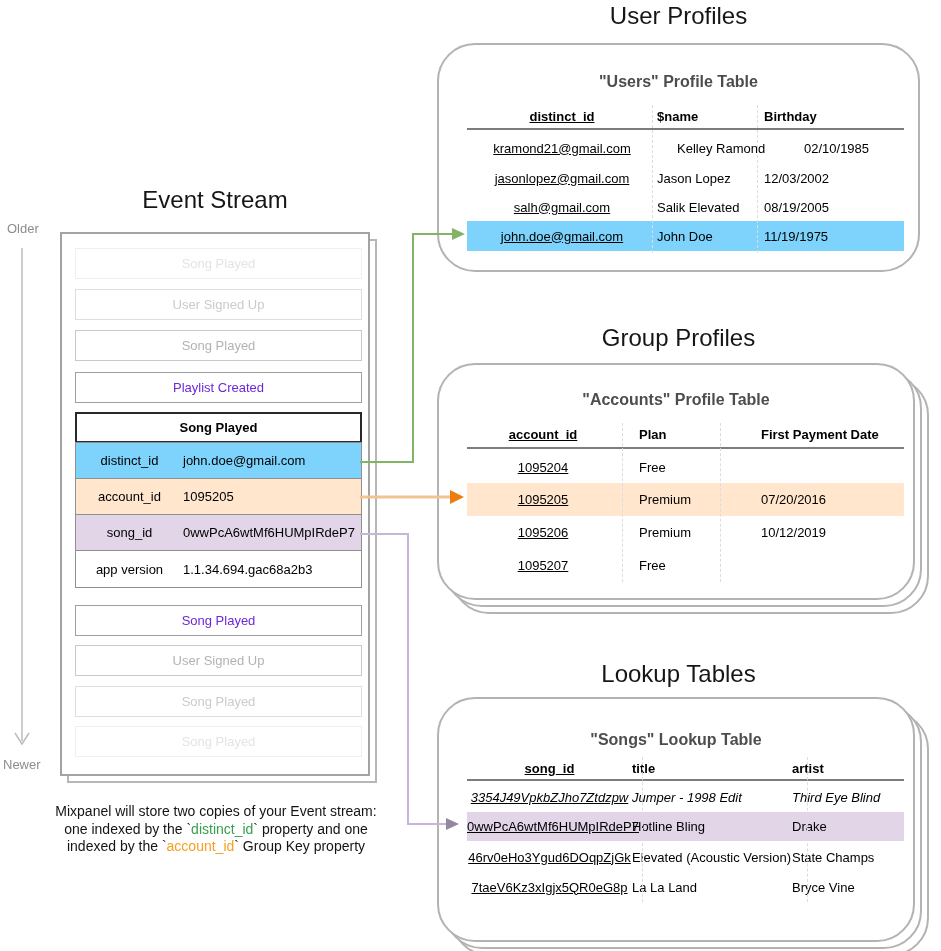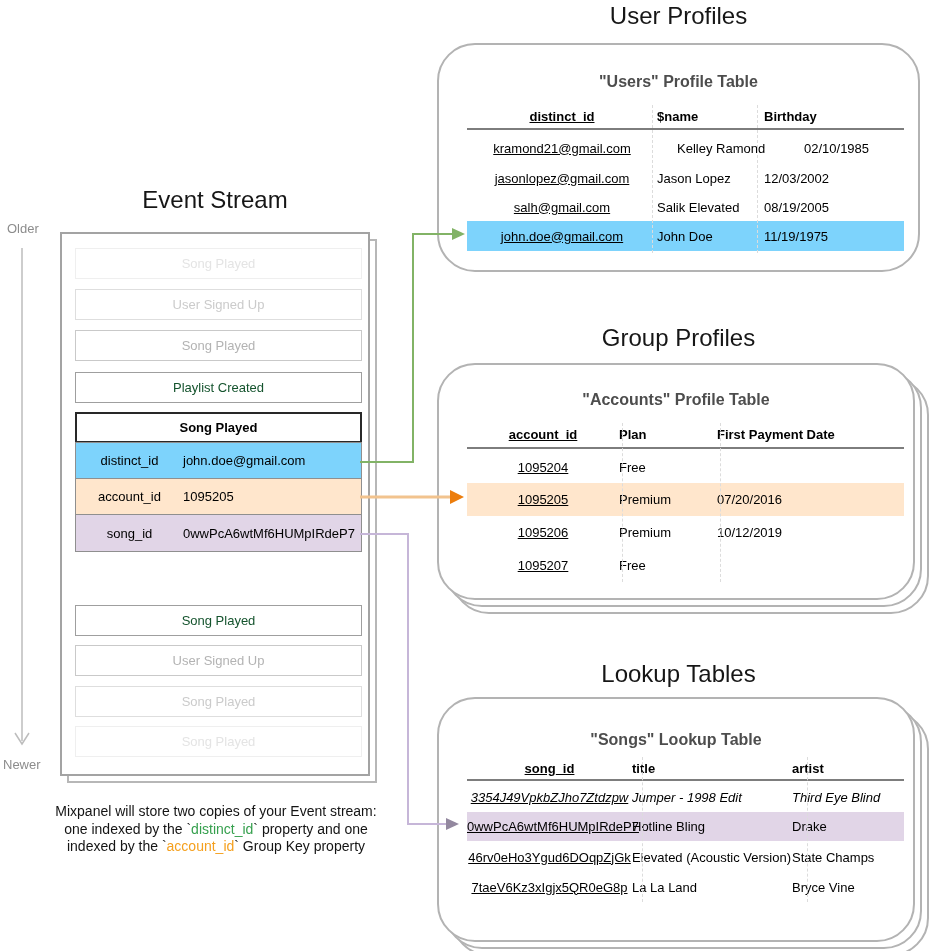--- a/index.html
+++ b/index.html
@@ -7,21 +7,21 @@
        font-family:"Liberation Sans","DejaVu Sans",sans-serif;color:#000;}
   .section-title{position:absolute;font-size:24px;color:#161616;text-align:center;}
   
   .sheet{position:absolute;background:#fff;border:2px solid #b7b7b7;box-sizing:border-box;}
   .ev-main{border-color:#a3a3a3;}
   .ev{position:absolute;left:13px;width:287px;height:31px;display:flex;align-items:center;
       justify-content:center;font-size:13px;background:#fff;border:1px solid;box-sizing:border-box;}
   .fade1{border-color:#efefef;color:#e4e4e4;}
   .fade2{border-color:#dedede;color:#cbcbcb;}
   .fade3{border-color:#c9c9c9;color:#b3b3b3;}
-  .fade4{border-color:#9f9f9f;color:#14532d;}
+  .fade4{border-color:#9f9f9f;color:#6d28d9;}
   .ev-expanded{position:absolute;left:13px;top:178px;width:287px;}
   .ev-head{height:31px;border:2px solid #282828;display:flex;align-items:center;justify-content:center;
            font-size:13px;font-weight:700;background:#fff;box-sizing:border-box;}
   .prop-row{height:37px;border:1px solid #8f8f8f;margin-top:-1px;display:flex;align-items:center;
             font-size:13px;box-sizing:border-box;background:#fff;}
   .prop-row:last-child{height:38px;}
   .prop-key{width:107px;text-align:center;}
   .prop-val{flex:1;text-align:left;}
   .bg-green{background:#7dd3fc;}
   .bg-orange{background:#ffe6cc;}
@@ -29,21 +29,21 @@
   .flow-label{position:absolute;font-size:13px;color:#8c8c8c;}
   
   .card{position:absolute;background:#fff;border:2px solid #b3b3b3;border-radius:38px;box-sizing:border-box;}
   .card-title{position:absolute;left:0;width:100%;text-align:center;font-size:16px;font-weight:700;color:#4d4d4d;}
   .trow{position:absolute;left:28px;width:437px;display:flex;align-items:center;font-size:13px;}
   .th{font-weight:700;}
   .c1{text-align:center;}
   .c2,.c3{text-align:left;}
   .c3{flex:1;}
   .users .c1{width:190px;}   .users .c2{width:107px;}
-  .accounts .c1{width:152px;}.accounts .c2{margin-left:0;width:98px;}
+  .accounts .c1{width:152px;}.accounts .c2{margin-left:20px;width:122px;}
   .songs .c1{width:165px;}   .songs .c2{width:160px;}
   .cell-id{text-decoration:underline;}
   .rule{position:absolute;left:28px;width:437px;height:2px;background:#7d7d7d;}
   .col-sep{position:absolute;width:0;border-left:1px dashed #dcdcdc;}
   
   .caption{position:absolute;left:16px;top:803px;width:400px;text-align:center;
            font-size:14px;line-height:17.5px;color:#141414;}
   .cap-green{color:#36a04e;}
   .cap-orange{color:#f5a01e;}
   .overlay{position:absolute;left:0;top:0;pointer-events:none;z-index:5;}
@@ -71,20 +71,24 @@
       <span class="prop-val">john.doe@gmail.com</span>
     </div>
     <div class="prop-row bg-orange">
       <span class="prop-key">account_id</span>
       <span class="prop-val">1095205</span>
     </div>
     <div class="prop-row bg-purple">
       <span class="prop-key">song_id</span>
       <span class="prop-val">0wwPcA6wtMf6HUMpIRdeP7</span>
     </div>
+    <div class="prop-row">
+      <span class="prop-key">app version</span>
+      <span class="prop-val">1.1.34.694.gac68a2b3</span>
+    </div>
   </div>
 
   <div class="ev fade4" style="top:371px;">Song Played</div>
   <div class="ev fade3" style="top:411px;">User Signed Up</div>
   <div class="ev fade2" style="top:452px;">Song Played</div>
   <div class="ev fade1" style="top:492px;">Song Played</div>
 </div>
 
 <div class="section-title" style="left:437px;top:2px;width:483px;">User Profiles</div>
 

